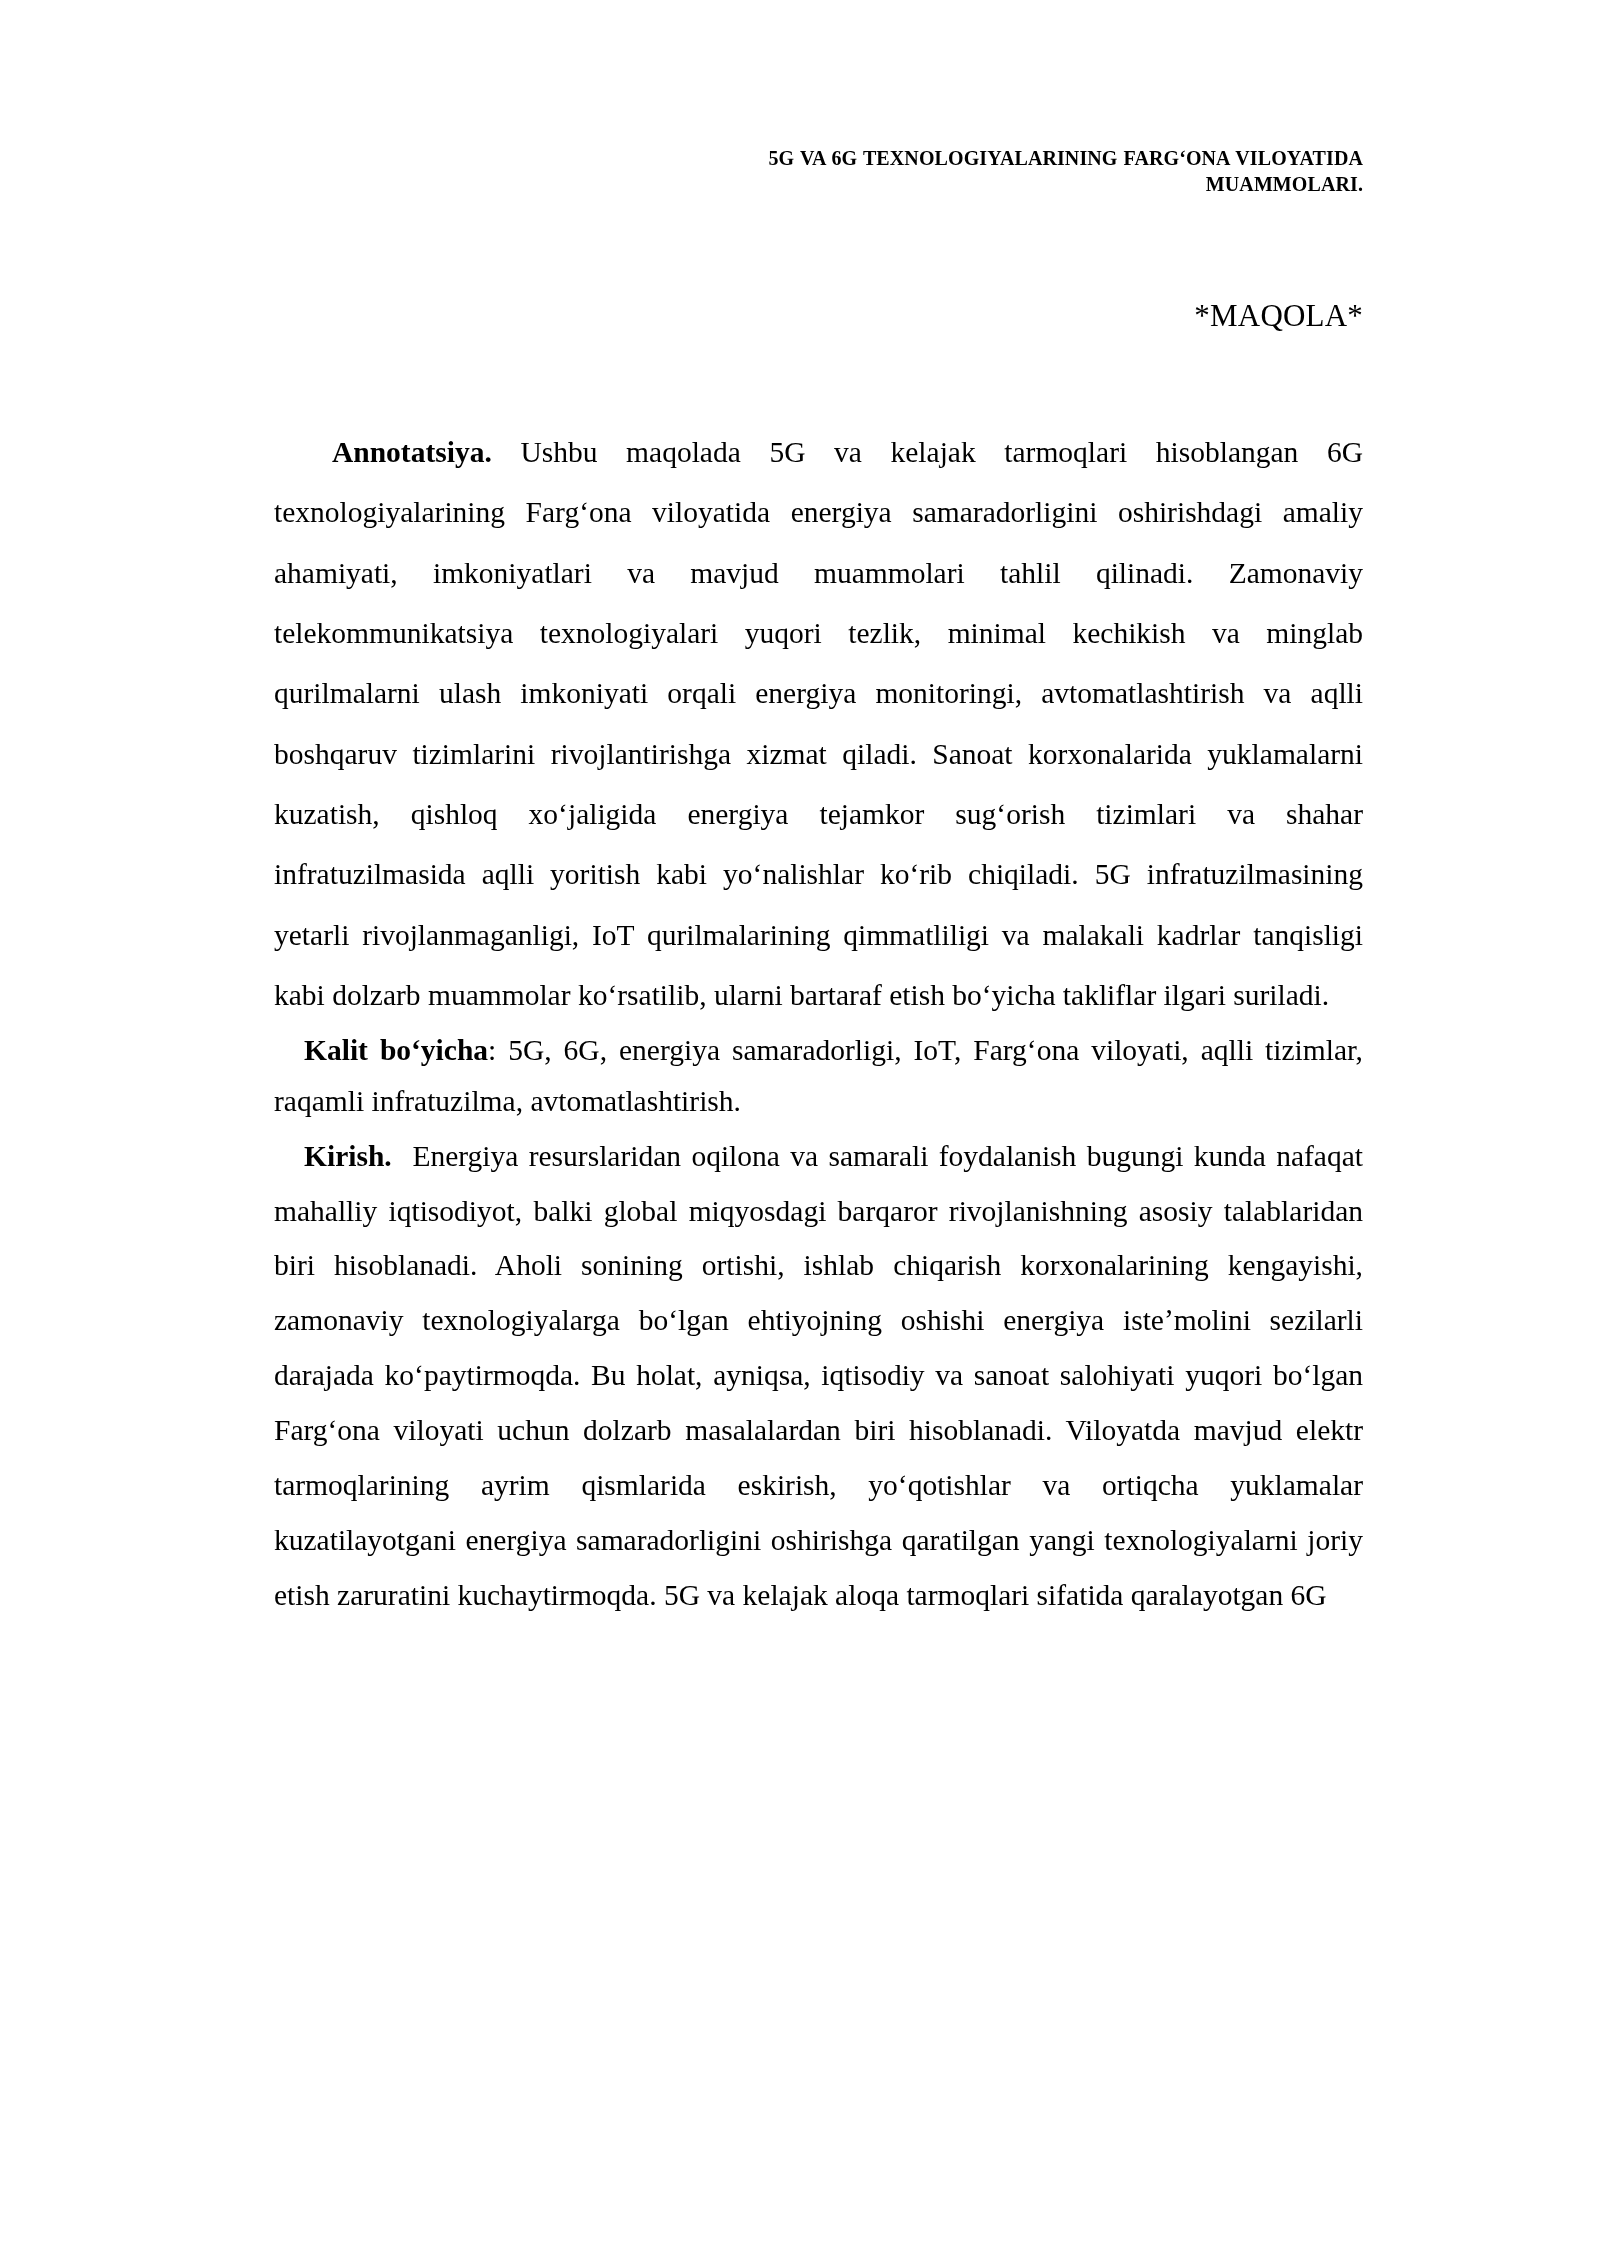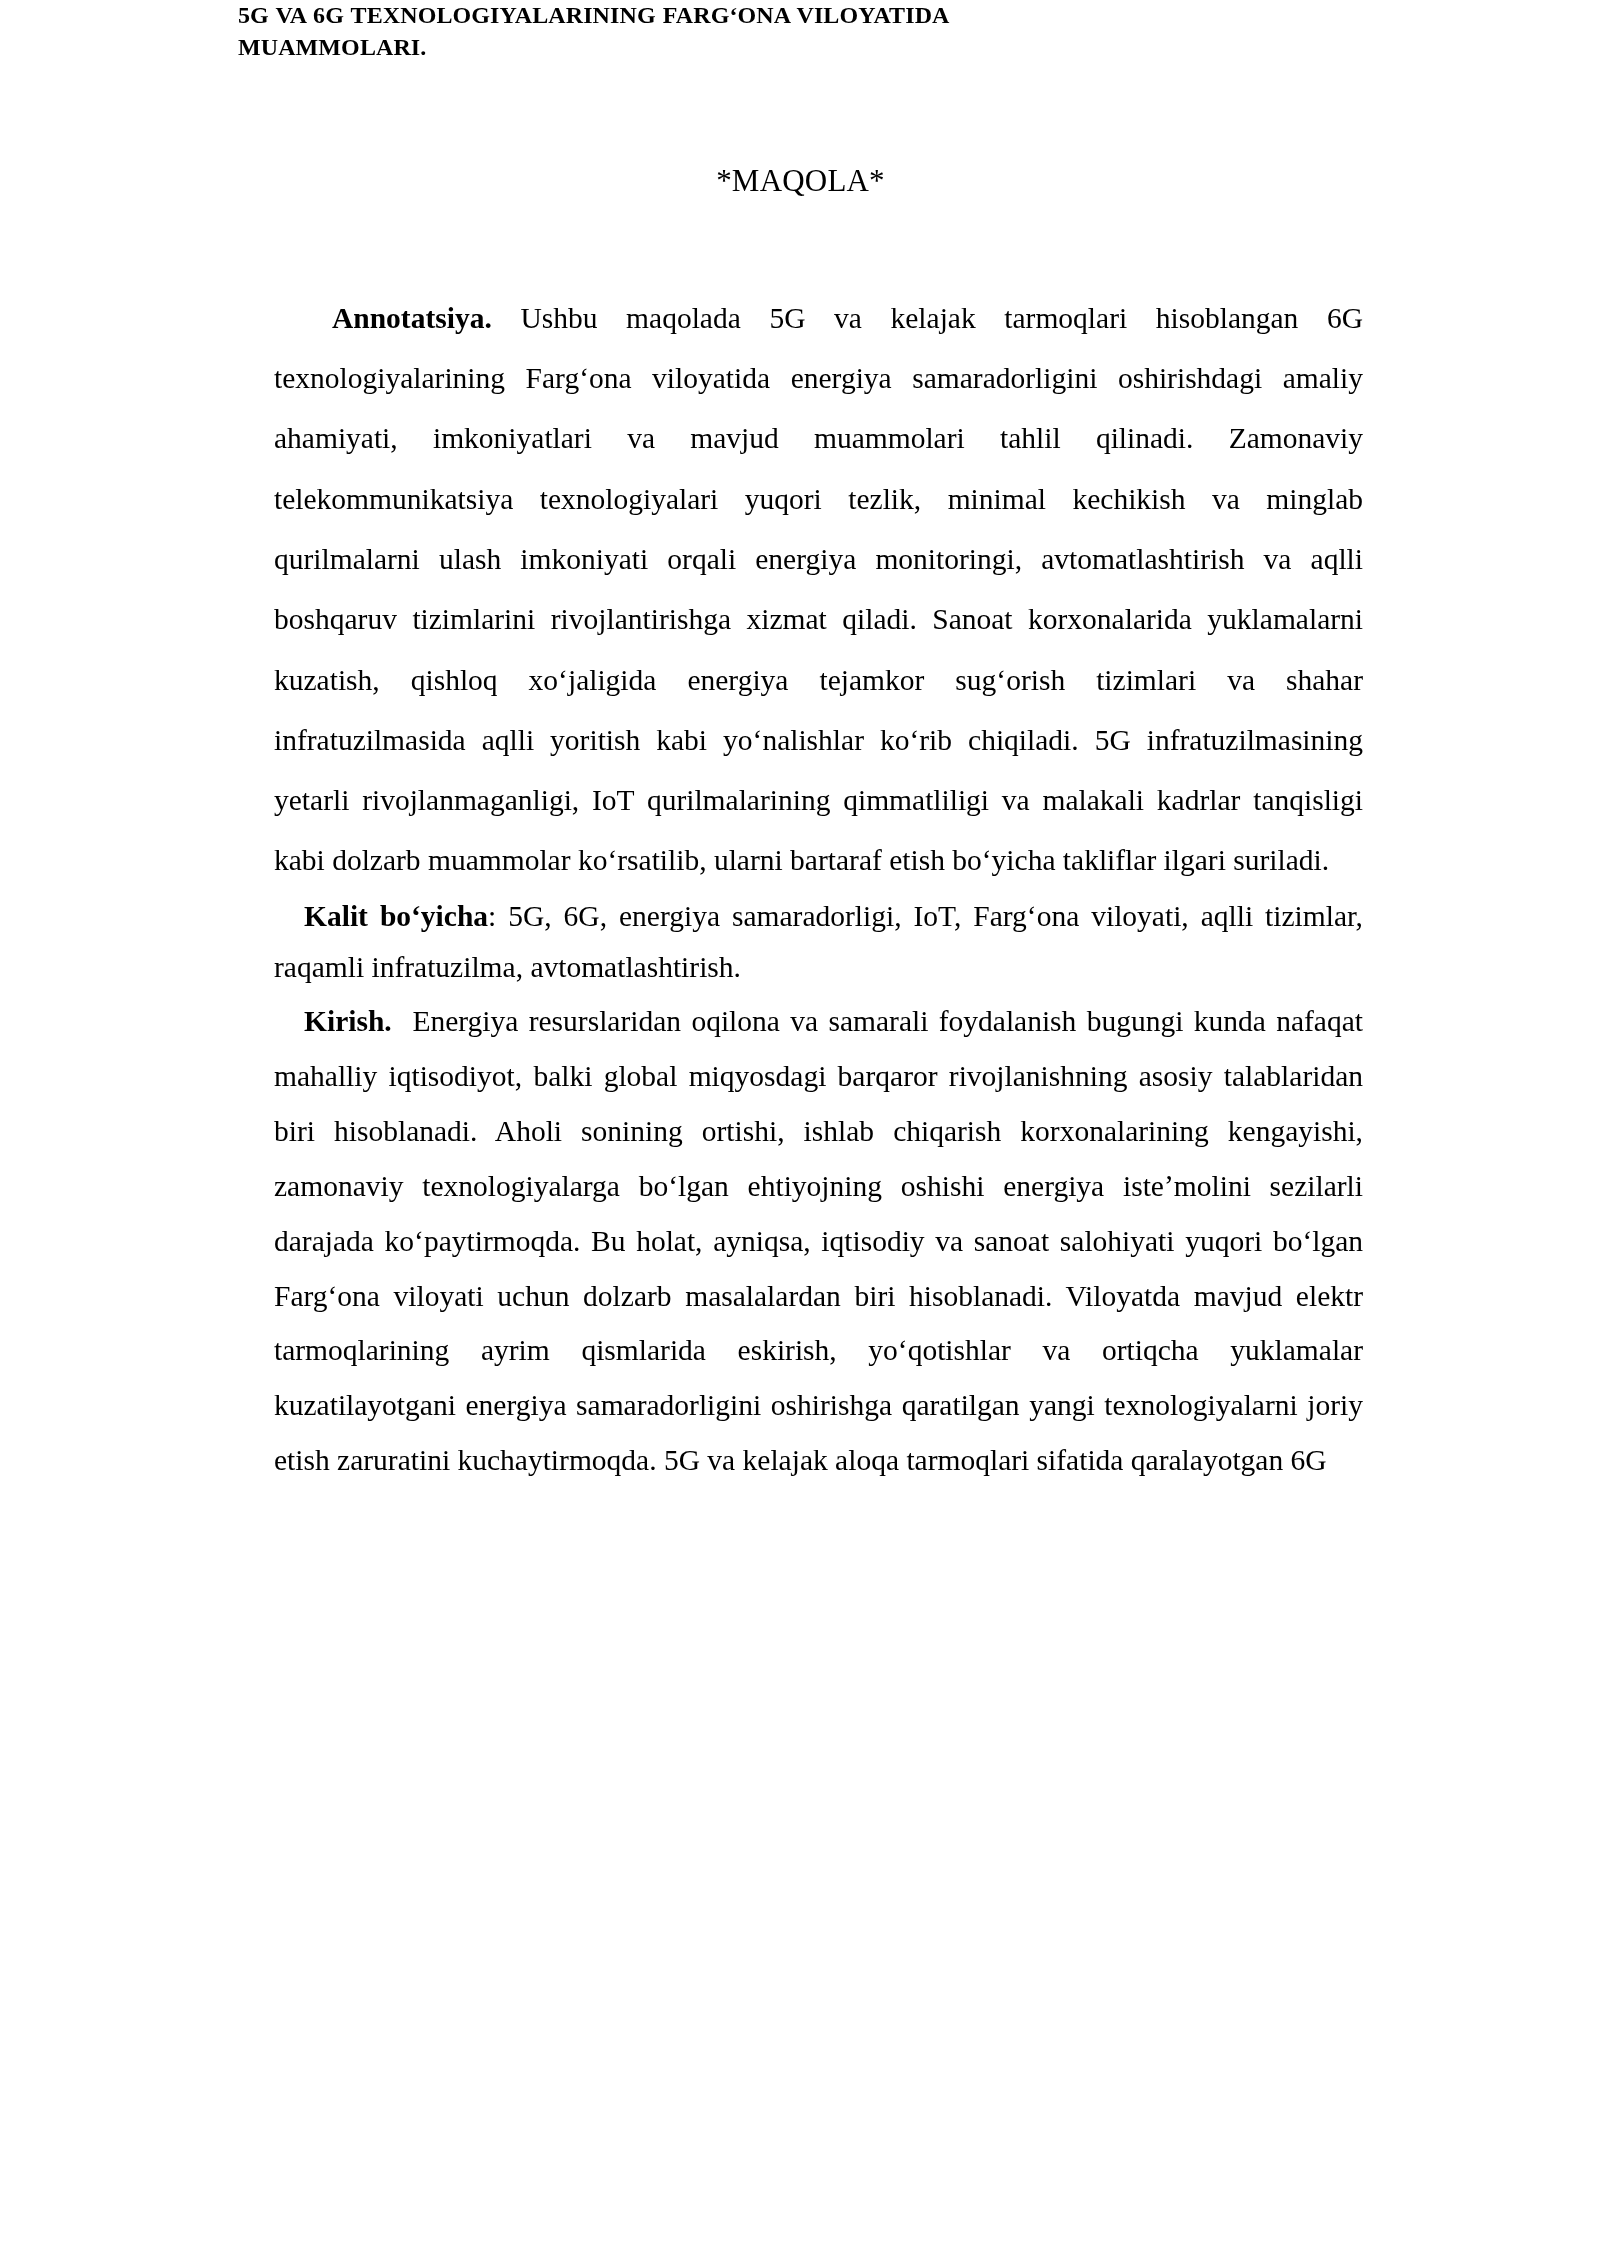--- a/index.html
+++ b/index.html
@@ -26,36 +26,37 @@
   .content {
     position: absolute;
     left: 238px;
     top: 0;
     width: 1125px;
   }
 
   
   .doc-title {
     margin: 0;
-    font-size: 24px;
+    padding-top: 145px;
+    font-size: 20px;
     font-weight: bold;
     line-height: 1.32;
-    text-align: left;
+    text-align: right;
     letter-spacing: 0.1px;
     word-spacing: 1px;
   }
   .doc-title .tline {
     display: block;
   }
 
   
   .subhead-wrap {
     margin: 0;
     padding-top: 98px;
-    text-align: center;
+    text-align: right;
   }
   .subhead {
     font-size: 31px;
     font-weight: normal;
     line-height: 1.3;
     letter-spacing: 0.2px;
   }
 
   
   .body-block {

